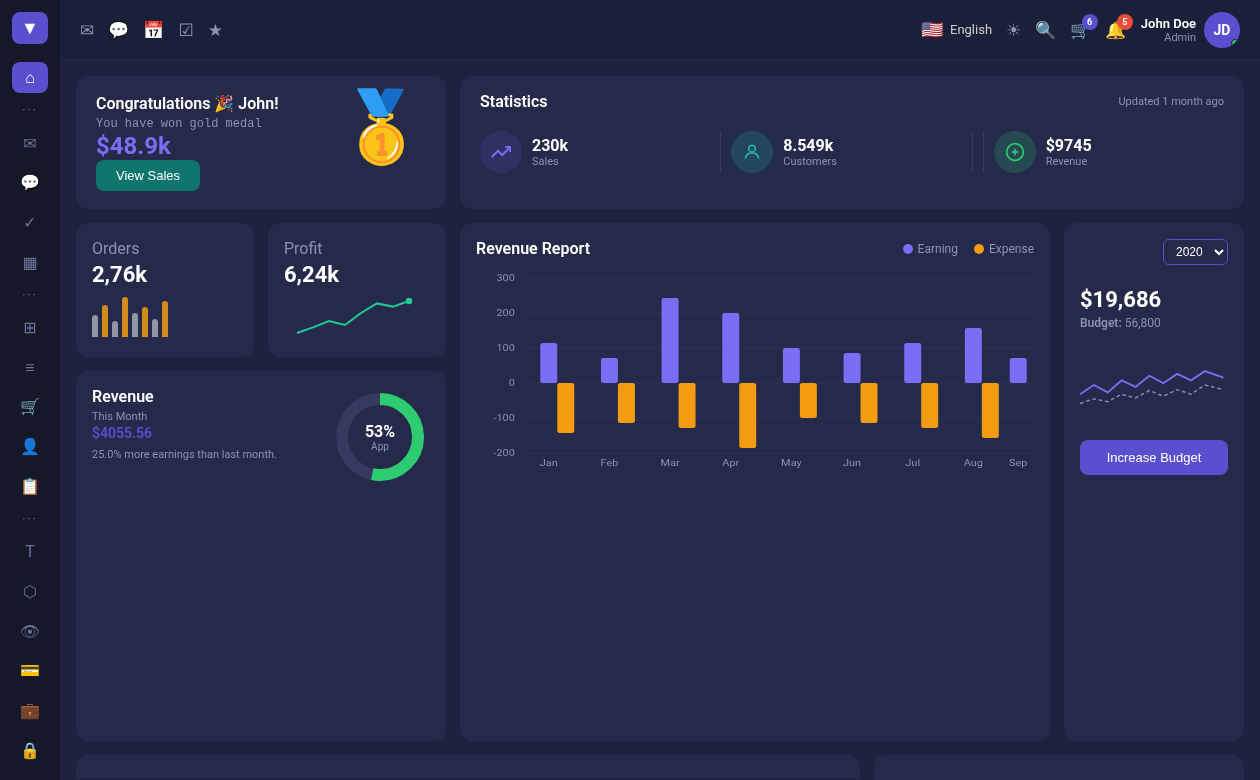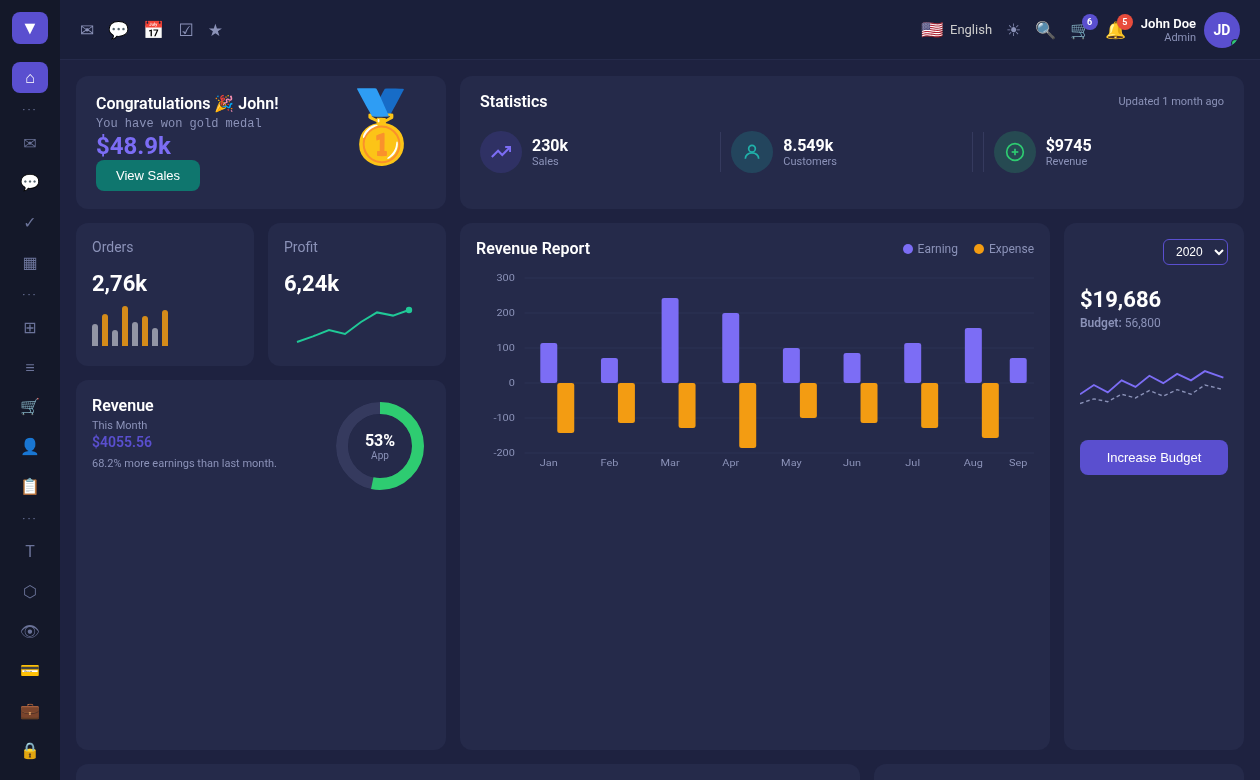--- a/index.html
+++ b/index.html
@@ -282,21 +282,21 @@
       flex-direction: column;
       gap: 14px;
       flex: 0 0 370px;
     }
     .mini-card {
       background: #252a4a;
       border-radius: 12px;
       padding: 16px;
       flex: 1;
     }
-    .mini-card-label { font-size: 14px; color: #8b92b8; margin-bottom: 16px; }
+    .mini-card-label { font-size: 16px; color: #8b92b8; margin-bottom: 4px; }
     .mini-card-value { font-size: 22px; font-weight: 700; margin-bottom: 10px; }
     .mini-bars {
       display: flex;
       align-items: flex-end;
       gap: 4px;
       height: 40px;
     }
     .mini-bar {
       width: 14px;
       background: #f39c12;
@@ -598,21 +598,21 @@
             </svg>
           </div>
         </div>
 
         <div class="earnings-card card">
           <div style="display:flex;justify-content:space-between;align-items:flex-start;">
             <div>
               <div class="earnings-title">Revenue</div>
               <div class="earnings-month">This Month</div>
               <div class="earnings-amount">$4055.56</div>
-              <div class="earnings-note">68.2% more earnings than last month.</div>
+              <div class="earnings-note">25.0% more earnings than last month.</div>
             </div>
             <div class="donut-container">
               <svg width="100" height="100" viewBox="0 0 100 100">
                 <circle cx="50" cy="50" r="38" fill="none" stroke="#252a4a" stroke-width="12"></circle>
                 <circle cx="50" cy="50" r="38" fill="none" stroke="#1e2240" stroke-width="12"></circle>
 
                 <circle cx="50" cy="50" r="38" fill="none" stroke="#353a5e" stroke-width="12" stroke-dasharray="239" stroke-dashoffset="0"></circle>
 
                 <circle cx="50" cy="50" r="38" fill="none" stroke="#2ecc71" stroke-width="12" stroke-dasharray="239" stroke-dashoffset="112" transform="rotate(-90 50 50)"></circle>
 

